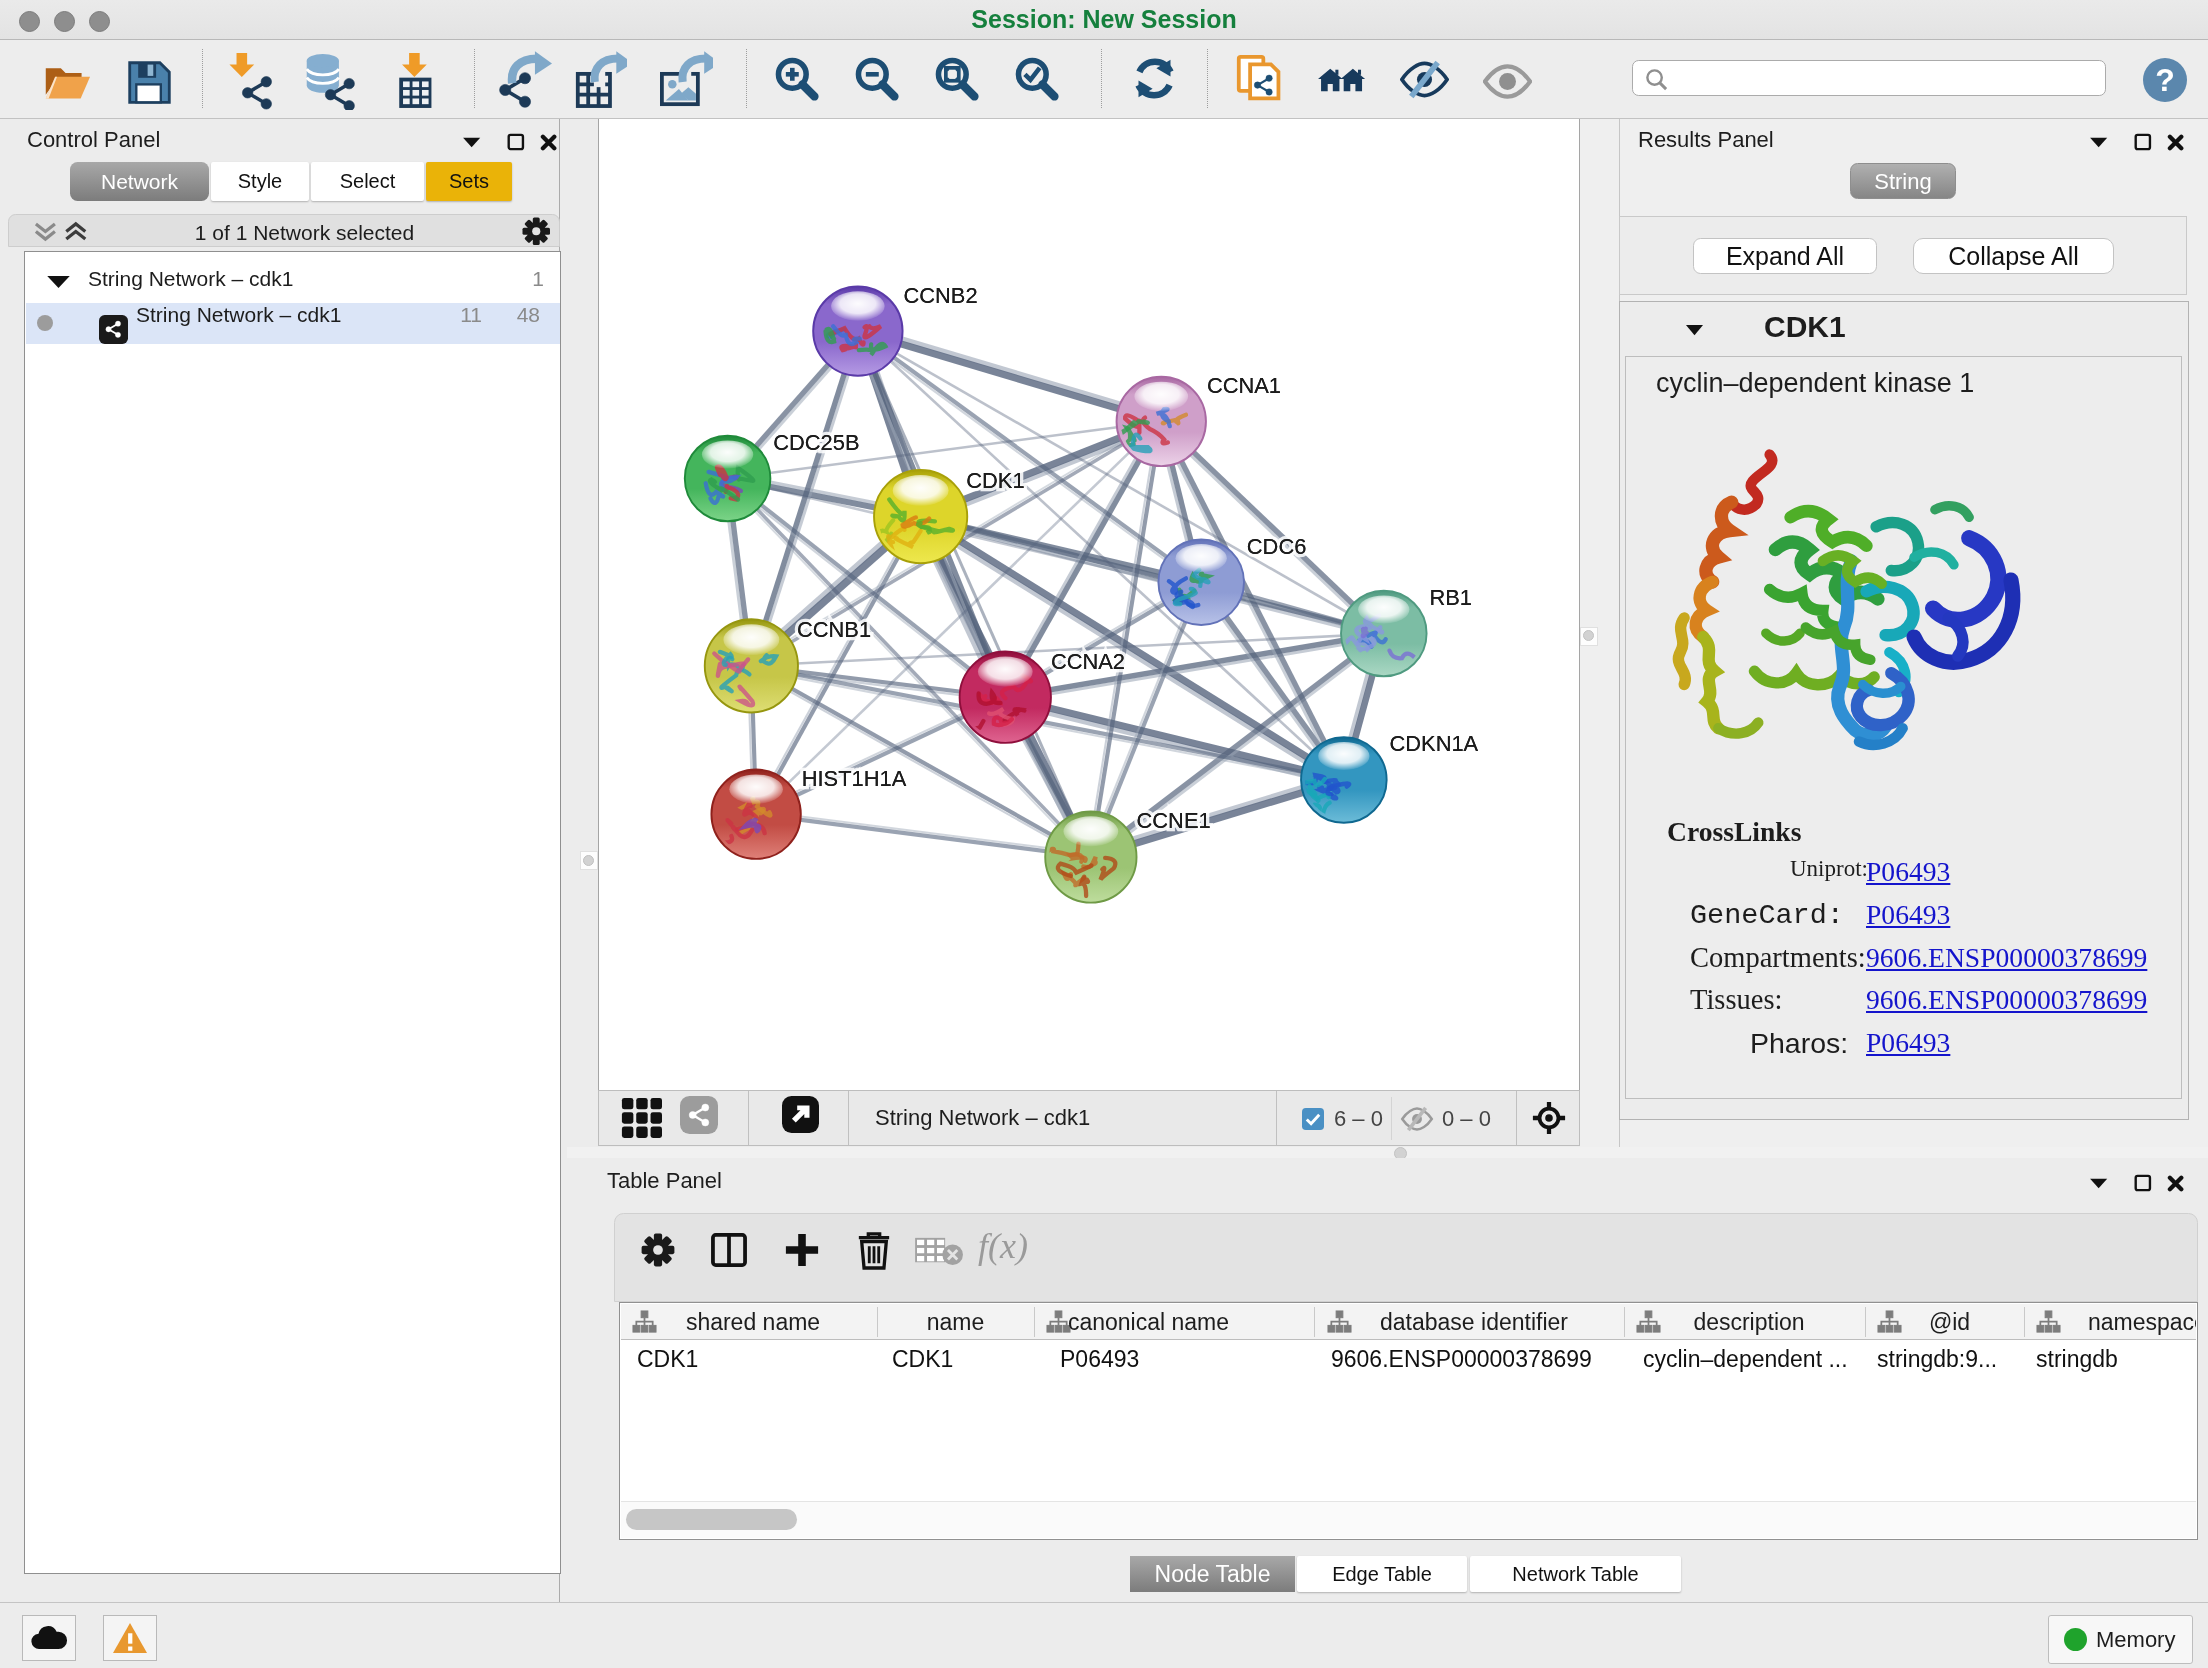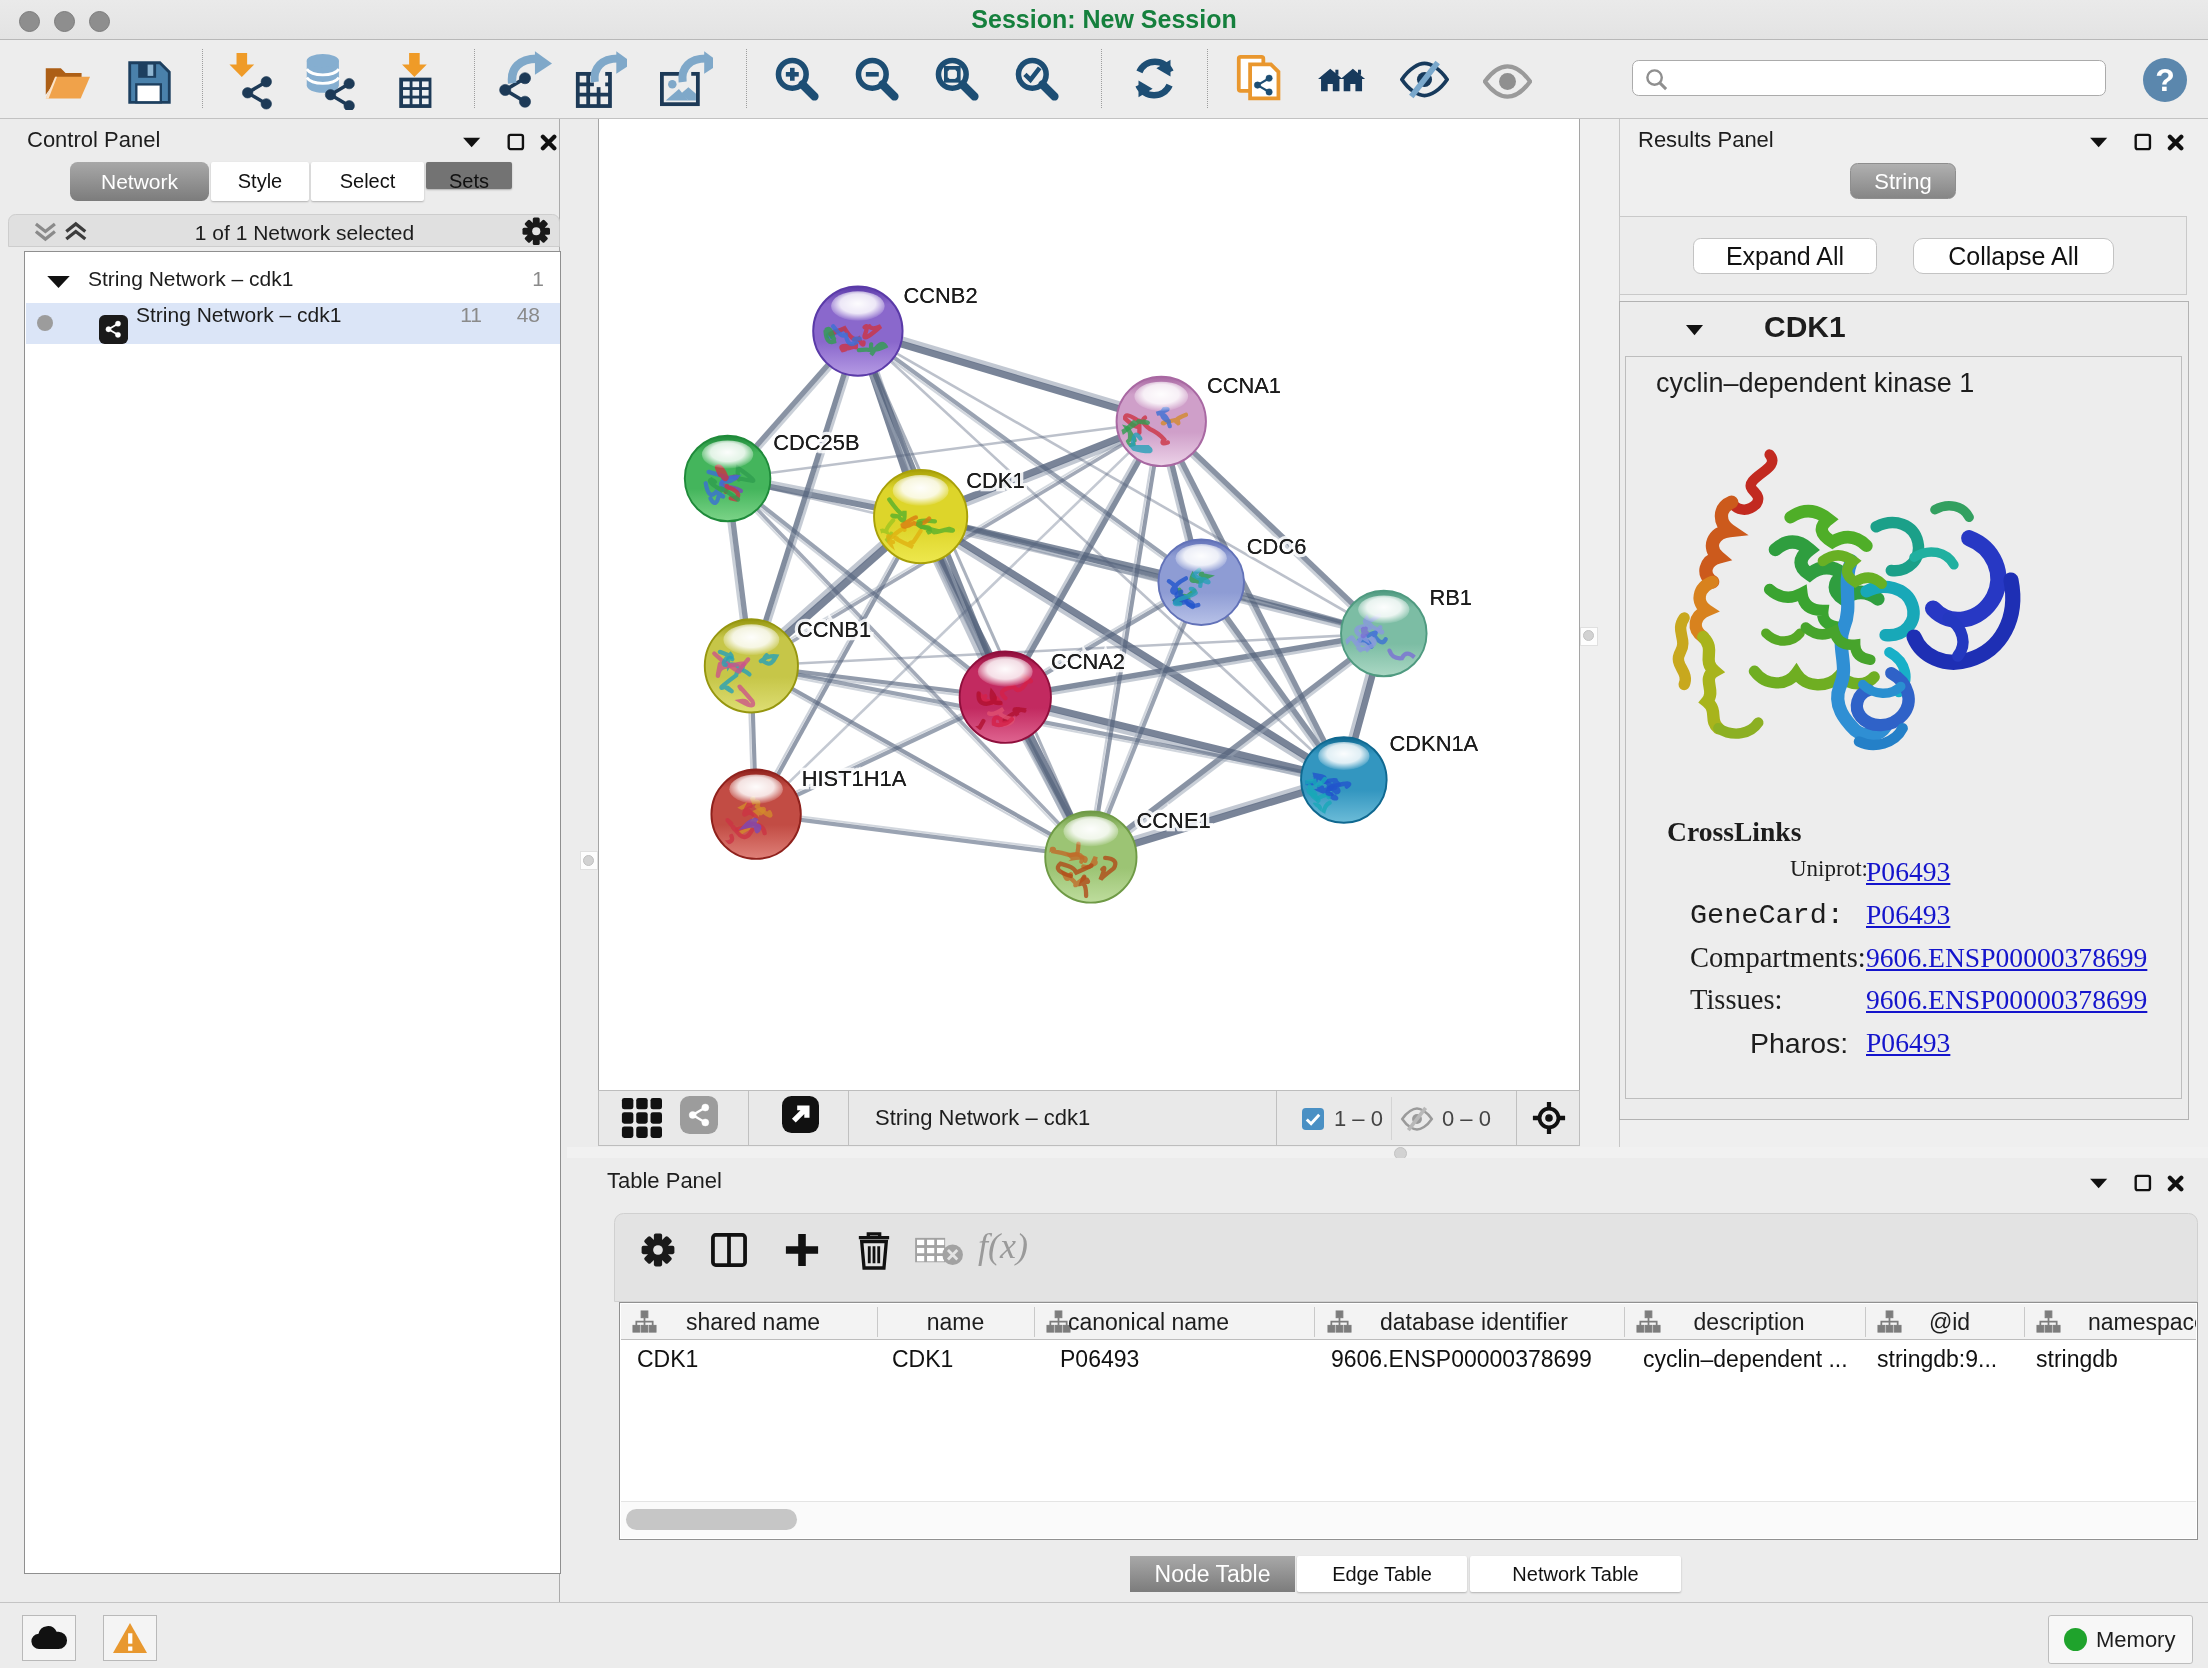--- a/index.html
+++ b/index.html
@@ -183,21 +183,21 @@
 <div class="abs" style="left:0;top:119px;width:560px;height:1483px;background:#ececec;border-right:1.9px solid #ababab"></div>
 <div class="lbl" style="left:27px;top:127px;font-size:22px">Control Panel</div>
 <svg style="position:absolute;left:463px;top:132px" width="99" height="19" viewBox="0 0 104 20">
     <path d="M0 6 L18 6 9 16 z" fill="#111"></path>
     <rect x="48" y="3" width="15" height="15" fill="none" stroke="#111" stroke-width="2.5" rx="2"></rect>
     <path d="M84 5 l12 12 M96 5 l-12 12" stroke="#111" stroke-width="4.5" stroke-linecap="round"></path>
   </svg>
 <div class="abs" style="left:70px;top:162px;width:139px;height:39px;background:linear-gradient(#a8a8a8,#7c7c7c);border-radius:7.6px;color:#fff;font-size:21px;text-align:center;line-height:39px">Network</div>
 <div class="abs" style="left:211px;top:162px;width:98px;height:39px;background:#fff;border-radius:1.9px;color:#111;font-size:20px;text-align:center;line-height:39px;box-shadow:0 1px 1.9px rgba(0,0,0,.25)">Style</div>
 <div class="abs" style="left:311px;top:162px;width:113px;height:39px;background:#fff;border-radius:1.9px;color:#111;font-size:20px;text-align:center;line-height:39px;box-shadow:0 1px 1.9px rgba(0,0,0,.25)">Select</div>
-<div class="abs" style="left:426px;top:162px;width:86px;height:27px;background:#737373;border-radius:1.9px;color:#111;font-size:20px;text-align:center;line-height:39px;box-shadow:0 1px 1.9px rgba(0,0,0,.25)">Sets</div>
+<div class="abs" style="left:426px;top:162px;width:86px;height:39px;background:#eab308;border-radius:1.9px;color:#111;font-size:20px;text-align:center;line-height:39px;box-shadow:0 1px 1.9px rgba(0,0,0,.25)">Sets</div>
 <div class="abs" style="left:7.6px;top:214px;width:552px;height:33px;background:#e0e0e0;border:1px solid #cdcdcd;border-radius:7.6px 7.6px 0 0"></div>
 <svg class="abs" style="left:34px;top:218px" width="57" height="27" viewBox="0 0 60 28">
     <path d="M2 6 l10 8 10-8 M2 14 l10 8 10-8" fill="none" stroke="#8a8a8a" stroke-width="3.4"></path>
     <path d="M34 14 l10-8 10 8 M34 22 l10-8 10 8" fill="none" stroke="#3c3c3c" stroke-width="3.4"></path>
   </svg>
 <div class="lbl" style="left:21px;top:221px;width:567px;text-align:center;font-size:21px">1 of 1 Network selected</div>
 <svg style="position:absolute;left:522px;top:217px" width="28.5" height="28.5" viewBox="-14 -14 28 28">
     <rect x="-3.4" y="-13.5" width="6.8" height="8" rx="1.5" transform="rotate(0)" fill="#1a1a1a"></rect>
     <rect x="-3.4" y="-13.5" width="6.8" height="8" rx="1.5" transform="rotate(45)" fill="#1a1a1a"></rect>
     <rect x="-3.4" y="-13.5" width="6.8" height="8" rx="1.5" transform="rotate(90)" fill="#1a1a1a"></rect>
@@ -602,21 +602,21 @@
 <svg class="abs" style="left:782px;top:1096px" width="37" height="37" viewBox="0 0 39 39">
     <path d="M16 10 h13 v13 h-5.5 v-4 l-9 9 -4 -4 9 -9 h-3.5 z" fill="#fff"></path>
   </svg>
 <div class="abs" style="left:848px;top:1091px;height:54px;border-left:1px solid #c0c0c0"></div>
 <div class="lbl" style="left:875px;top:1105px;font-size:22px">String Network – cdk1</div>
 <div class="abs" style="left:1276px;top:1091px;height:54px;border-left:1px solid #c0c0c0"></div>
 <div class="abs" style="left:1302px;top:1108px;width:22px;height:22px;background:#4a90c4;border-radius:3.8px"></div>
 <svg class="abs" style="left:1302px;top:1108px" width="22" height="22" viewBox="0 0 23 23">
     <path d="M5 12 l4.5 4.5 L18 7" fill="none" stroke="#fff" stroke-width="3"></path>
   </svg>
-<div class="lbl" style="left:1334px;top:1106px;font-size:22px;color:#444">1 – 0</div>
+<div class="lbl" style="left:1334px;top:1106px;font-size:22px;color:#444">6 – 0</div>
 <div class="abs" style="left:1391px;top:1097px;height:43px;border-left:1px solid #d4d4d4"></div>
 <svg class="abs" style="left:1400px;top:1103px" width="34" height="32" viewBox="0 0 52 52">
     <path d="M2 26 C10 14 20 9 26 9 32 9 42 14 50 26 42 38 32 43 26 43 20 43 10 38 2 26 z" fill="none" stroke="#9a9a9a" stroke-width="4"></path>
     <circle cx="26" cy="26" r="8" fill="#9a9a9a"></circle>
     <line x1="40" y1="8" x2="12" y2="44" stroke="#b8b8b8" stroke-width="6"></line>
   </svg>
 <div class="lbl" style="left:1442px;top:1106px;font-size:22px;color:#444">0 – 0</div>
 <div class="abs" style="left:1516px;top:1091px;height:54px;border-left:1px solid #c0c0c0"></div>
 <svg class="abs" style="left:1531px;top:1100px" width="36" height="36" viewBox="0 0 38 38">
     <circle cx="19" cy="19" r="10" fill="none" stroke="#111" stroke-width="4"></circle>

